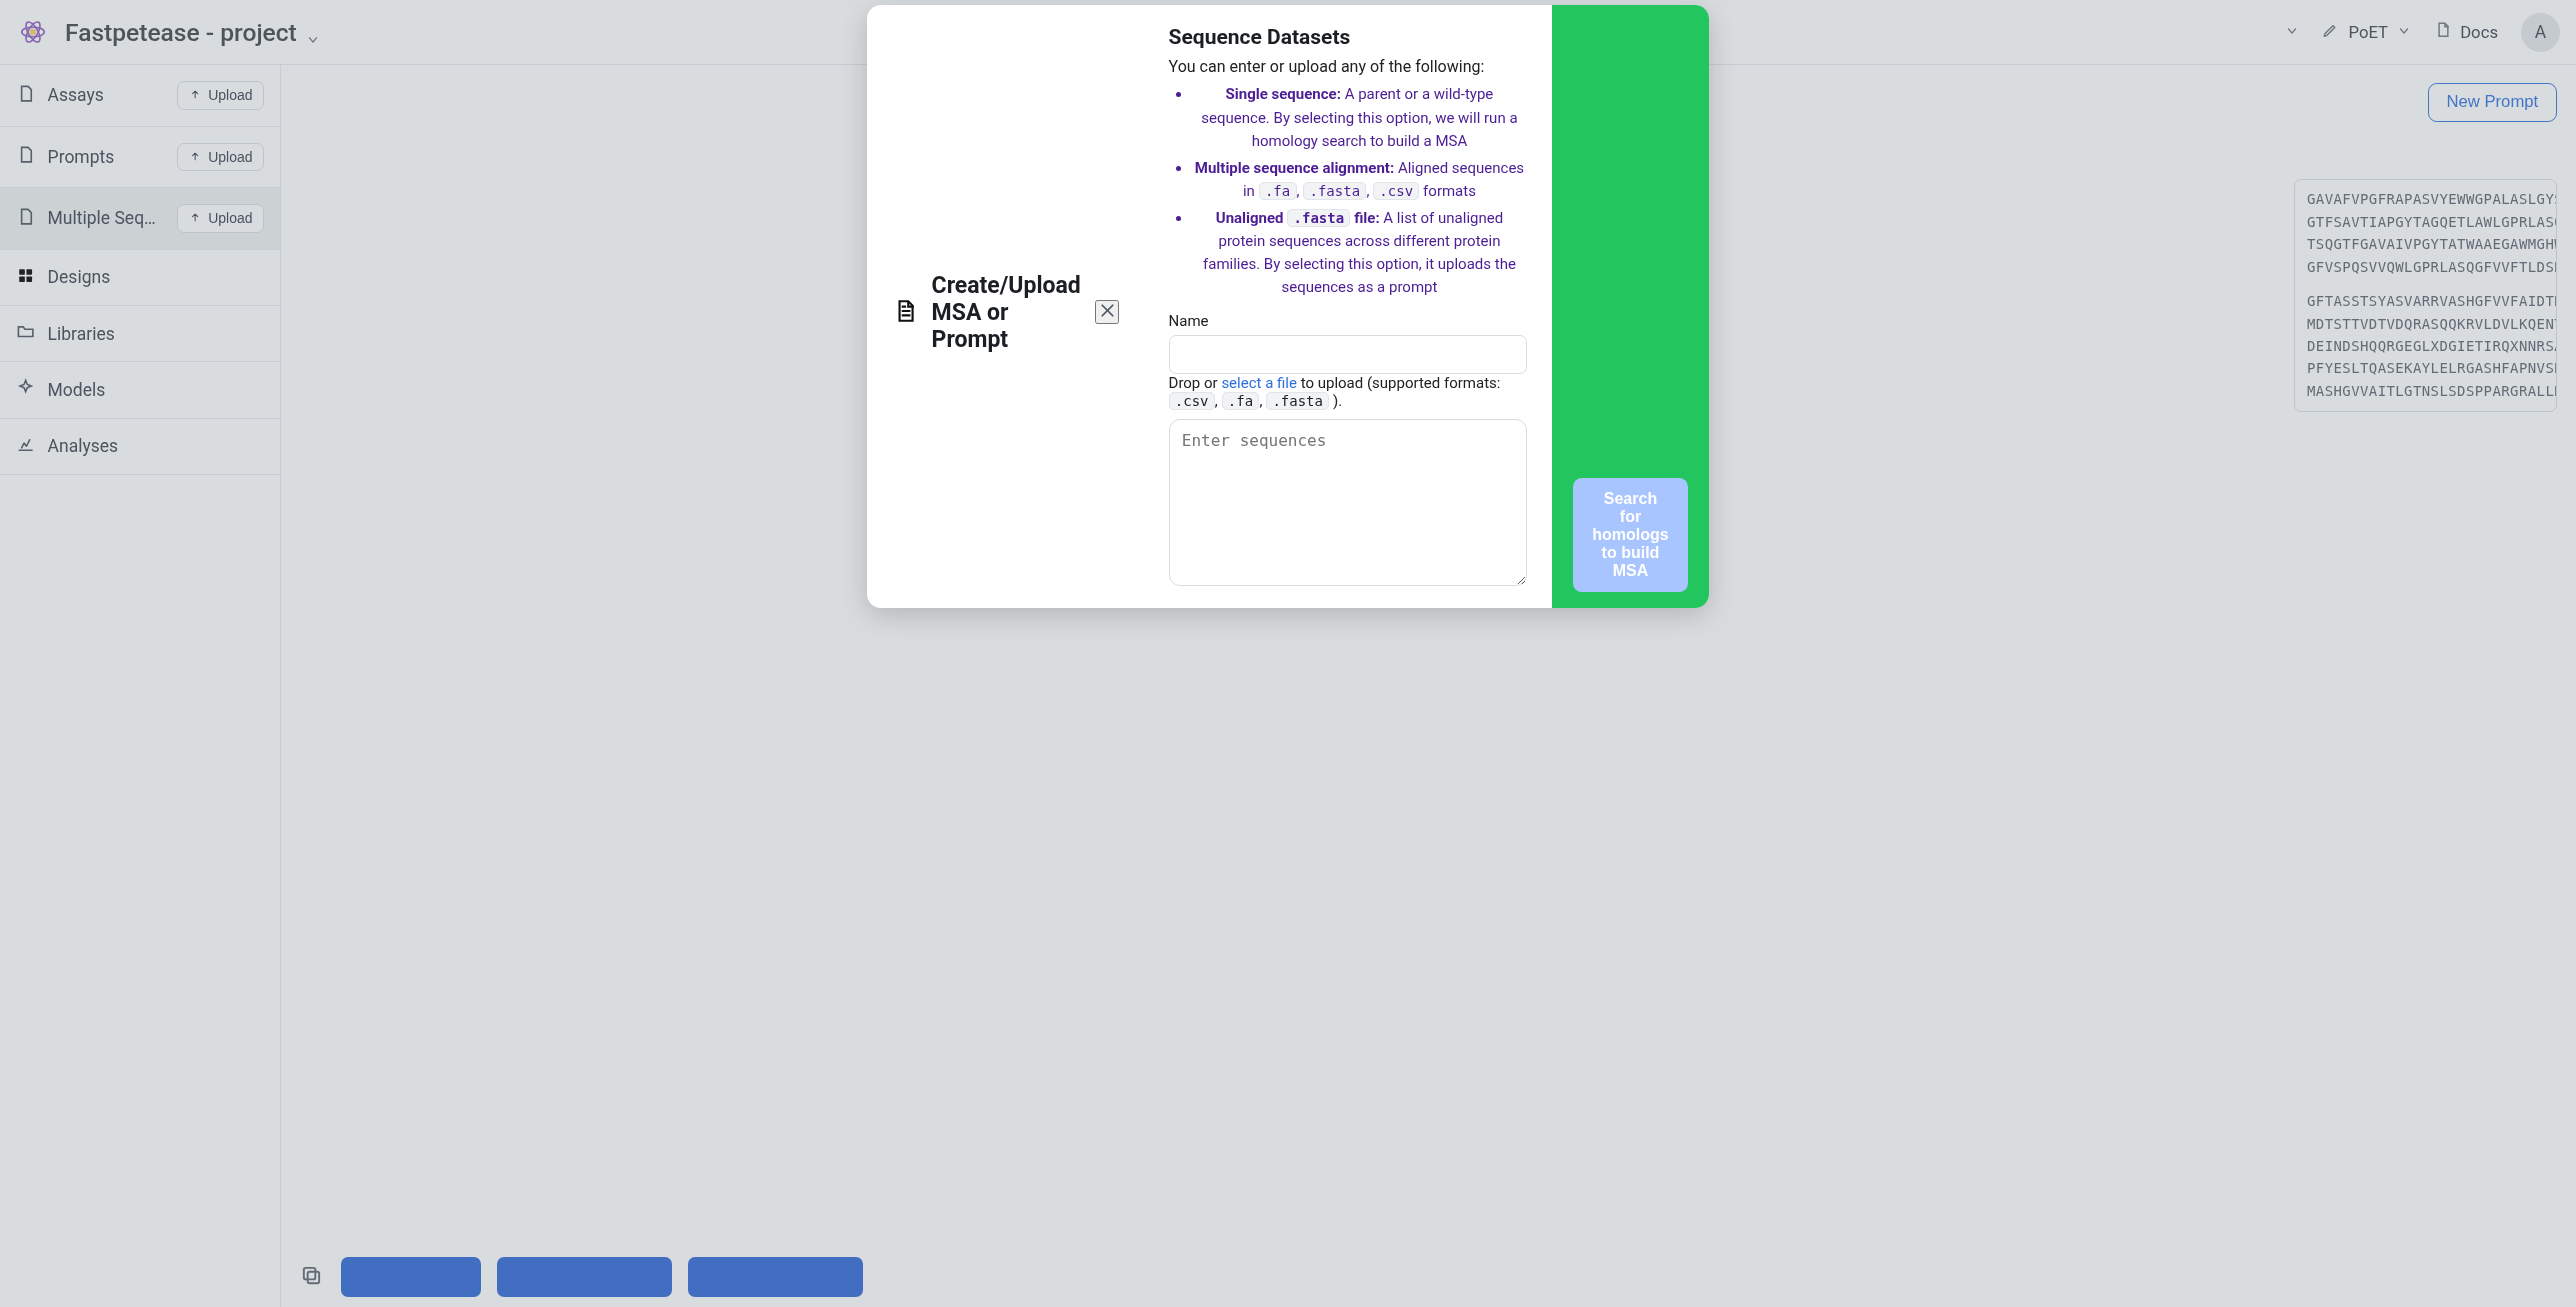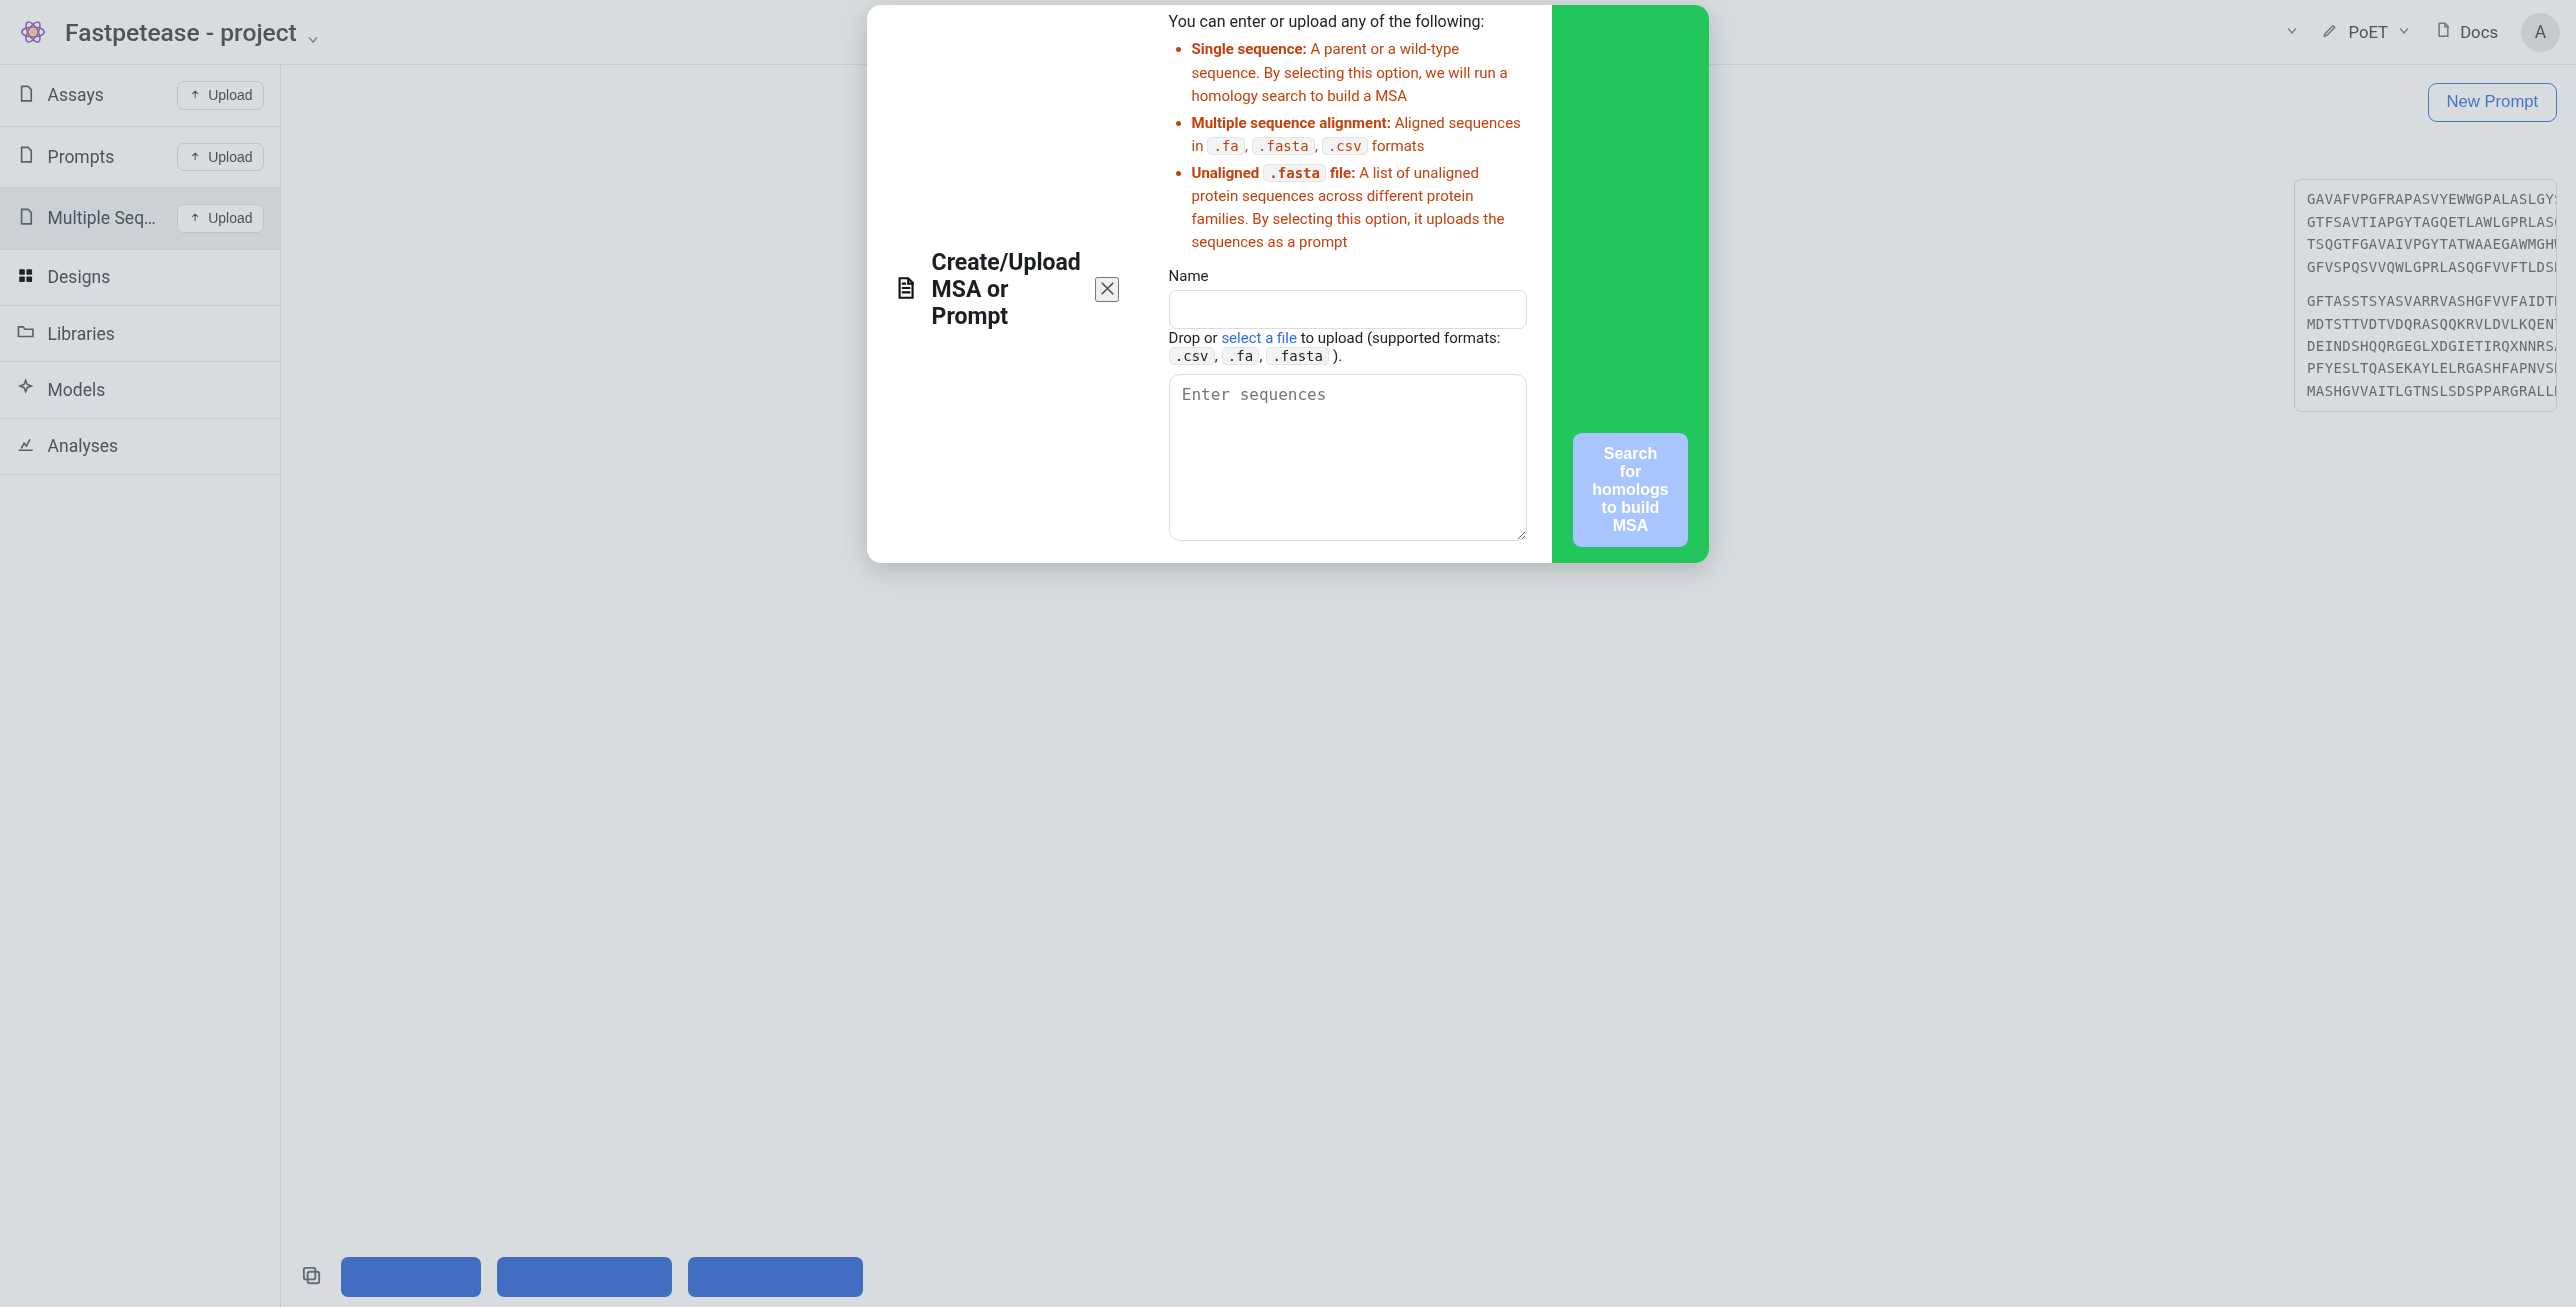--- a/index.html
+++ b/index.html
@@ -73,21 +73,21 @@
     width: 842px; max-width: calc(100vw - 70px); background:#fff; border-radius:14px;
     box-shadow: var(--shadow); display:flex; flex-direction:row; overflow:hidden;
   }
   .modal-head { display:flex; align-items:center; gap:14px; padding:19.3px 24.6px 8.8px 24.6px; }
   .modal-title { font-size:23px; font-weight:700; color:#1b1f24; }
   .modal-close { margin-left:auto; color:#4b5563; width:24.6px; height:24.6px; display:flex; align-items:center; justify-content:center; }
   .modal-body { padding: 7px 24.6px 19.3px 24.6px; overflow:auto; }
   .sec-title { font-size:21px; font-weight:700; margin: 12.3px 0 8.8px 0; color:#1b1f24; }
   .lead { font-size:16px; color:#222; }
   .bullets { margin:7px 0 12.3px 0; padding-left:23px; }
-  .bullets li { font-size:15px; line-height:1.55; color:#c2410c; margin-bottom:3.5px; }
+  .bullets li { font-size:15px; line-height:1.55; color:#4c1d95; margin-bottom:3.5px;text-align:center; }
   .bullets .label { font-weight:700; }
   code.chip { font-family: ui-monospace, Menlo, Consolas, monospace; background:var(--code-bg); border:0.9px solid #e1e4e8; border-radius:5px; padding:0 5.3px; font-size:14px; }
   .field-label { font-size:15px; color:#222; margin-top:3.5px; margin-bottom:5.3px; display:block; }
   .text-input {
     width:100%; border:0.9px solid var(--border); border-radius:7px;
     height:39px; padding:7px 10.5px; font-size:15px; background:#fff;
   }
   .radio-row { display:flex; align-items:center; gap:26px; margin:16px 0 8.8px 0; flex-wrap:wrap; }
   .radio { display:flex; align-items:center; gap:8.8px; font-size:16px; color:#222; cursor:pointer; }
   .radio input { width:17.5px; height:17.5px; accent-color: var(--accent); }
@@ -327,20 +327,21 @@
       <button class="modal-close" aria-label="Close">
         <span>
           <svg viewBox="0 0 24 24" width="21" height="21">
               <path d="M6 6l12 12M18 6L6 18" stroke="#4b5563" stroke-width="2" stroke-linecap="round"></path>
             </svg>
         </span>
       </button>
     </div>
 
     <div class="modal-body">
+      <div class="sec-title">Sequence Datasets</div>
       <div class="lead">You can enter or upload any of the following:</div>
       <ul class="bullets">
         <li>
           <span class="label">Single sequence:</span>
           <span> A parent or a wild-type sequence. By selecting this option, we will run a homology search to build a MSA</span>
         </li>
         <li id="bullet-msa">
           <span class="label">Multiple sequence alignment:</span>
           <span> Aligned sequences in </span>
           <span id="msa-formats"><code class="chip">.fa</code>, <code class="chip">.fasta</code>, <code class="chip">.csv</code></span>

